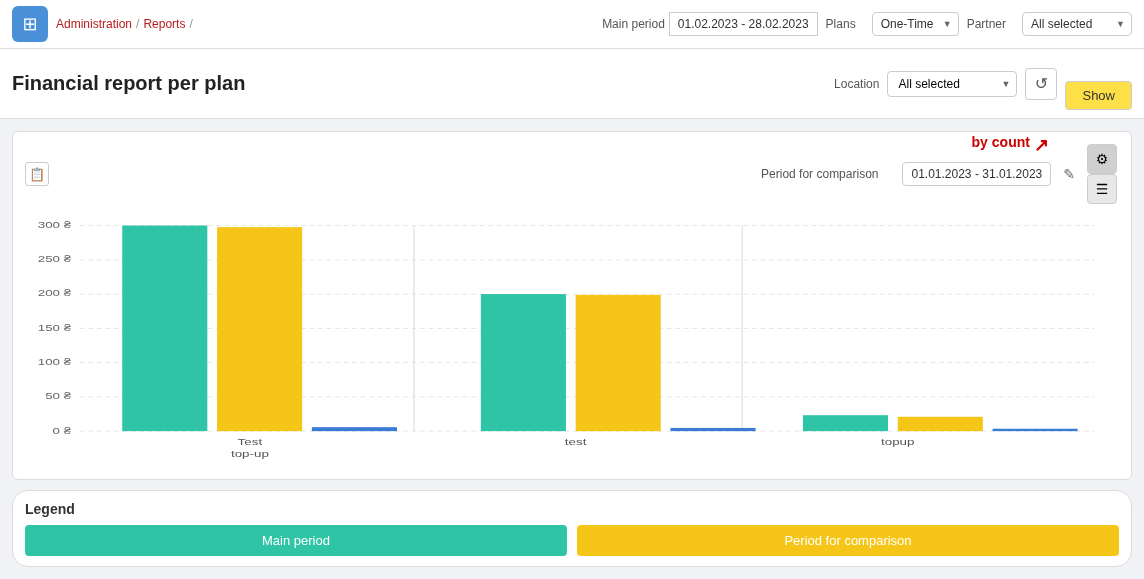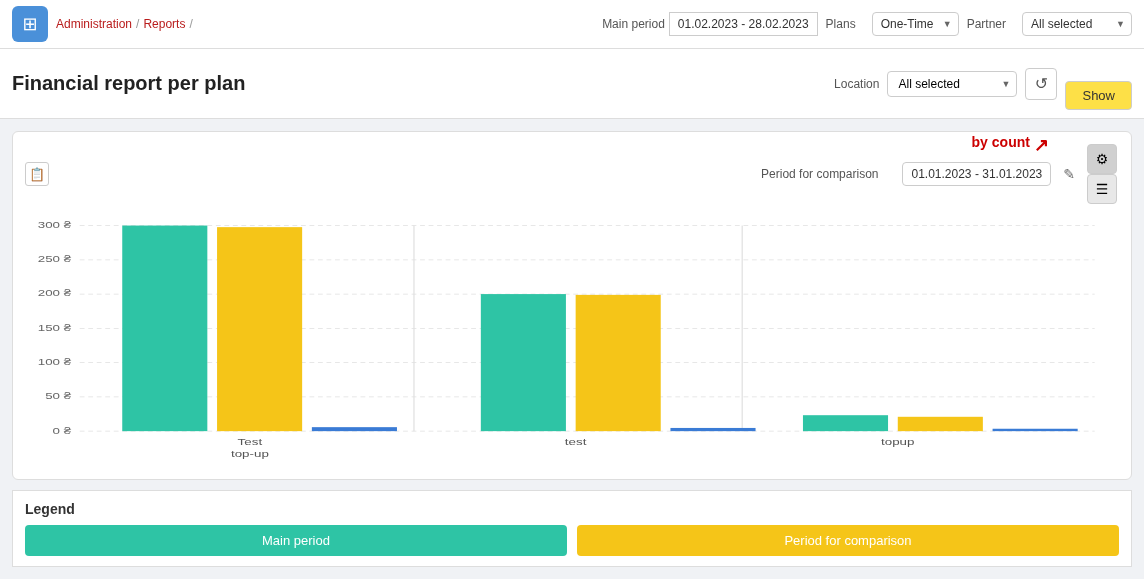--- a/index.html
+++ b/index.html
@@ -309,21 +309,21 @@
     }
 
     .chart-svg {
       width: 100%;
       height: 100%;
     }
 
     
     .legend-section {
       background: #fff;
-      border-radius: 0;
+      border-radius: 16px;
       border: 1px solid #ddd;
       padding: 10px 12px;
     }
 
     .legend-title {
       font-size: 14px;
       font-weight: bold;
       color: #333;
       margin-bottom: 8px;
     }

